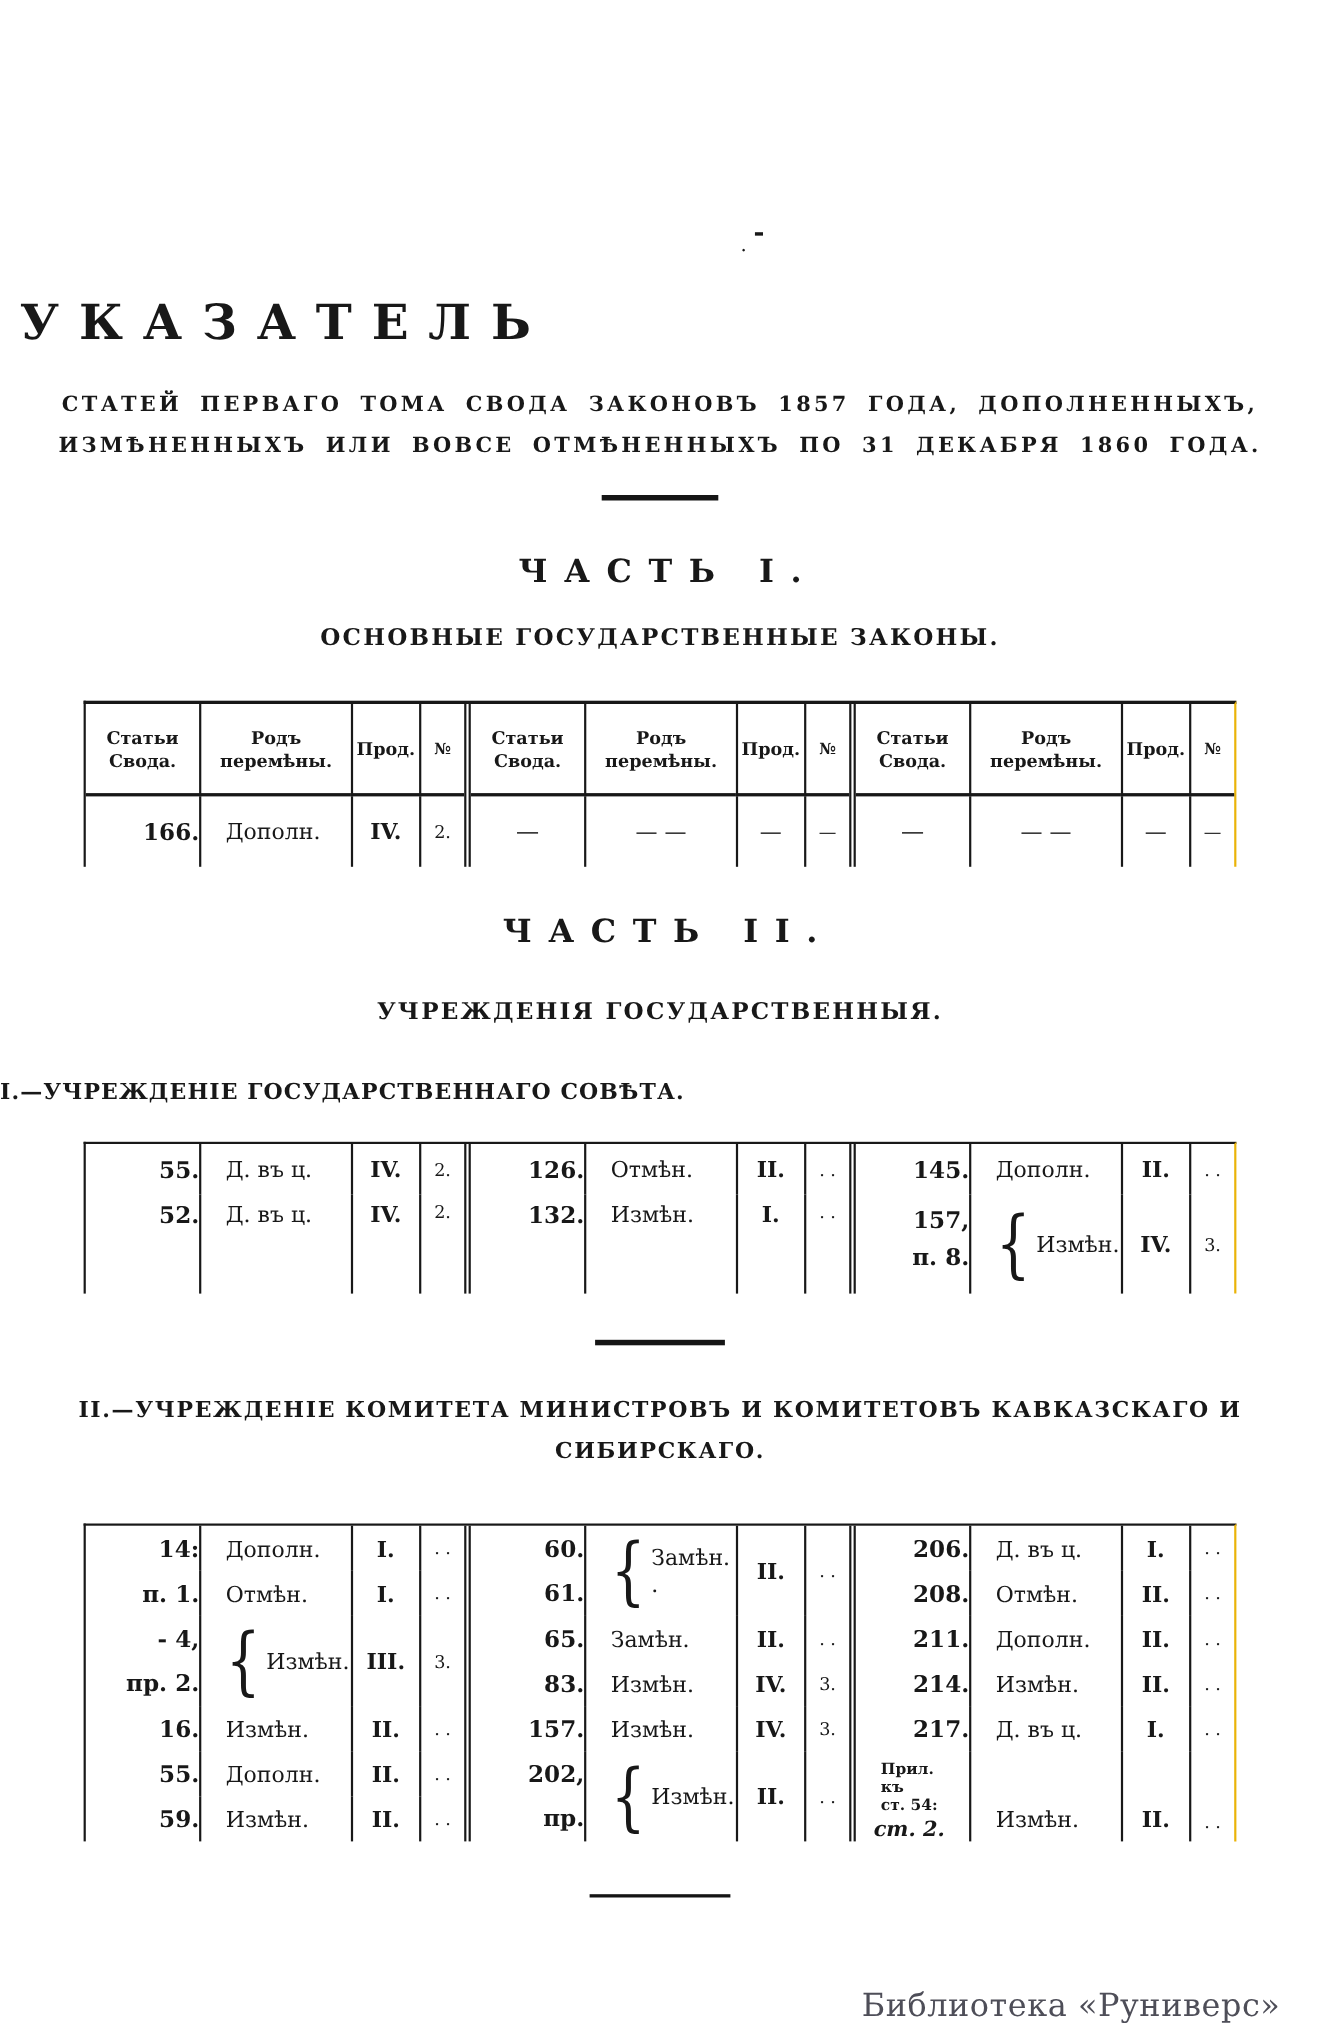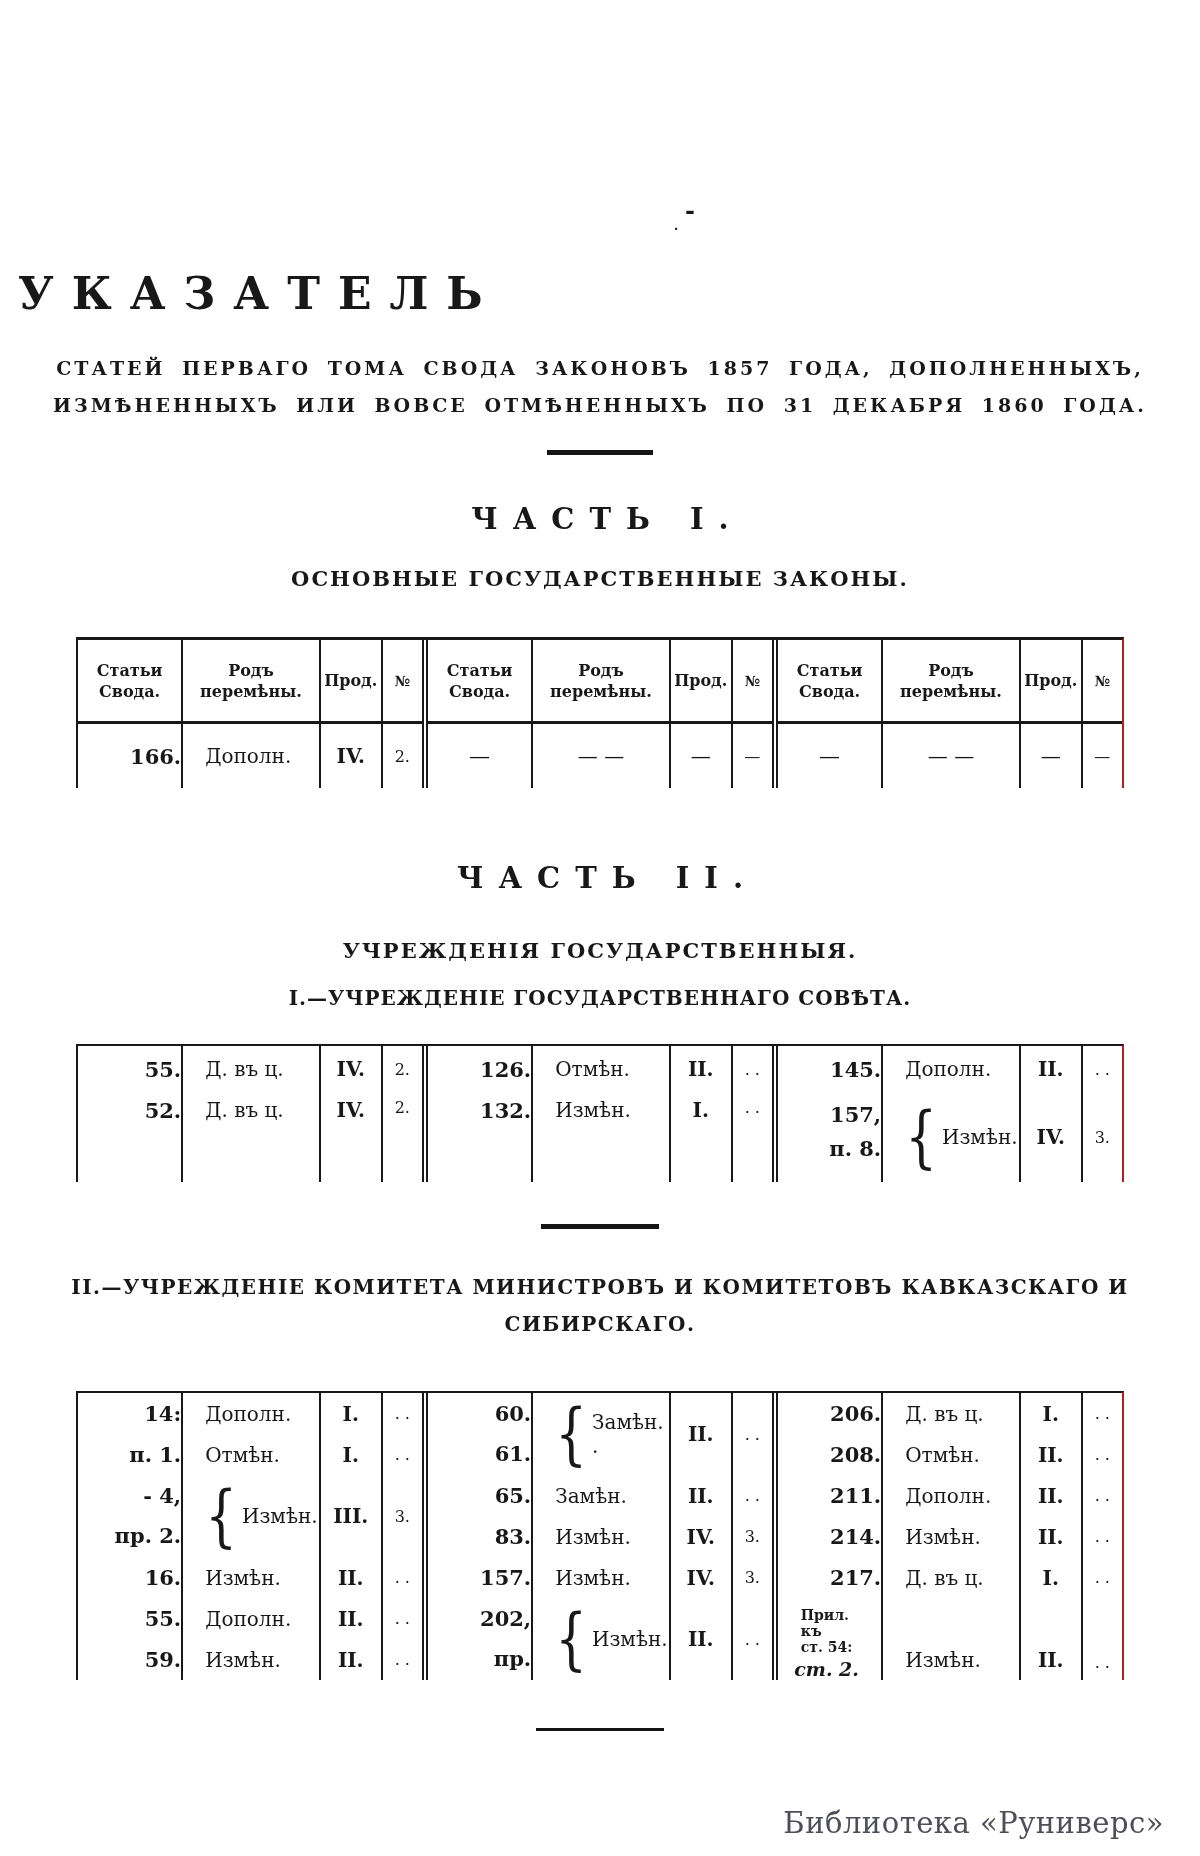--- a/index.html
+++ b/index.html
@@ -8,28 +8,28 @@
         font-family:"DejaVu Serif","Liberation Serif",serif;overflow:hidden}
   .stray-dash{margin-top:196px;height:22px;text-align:center;font-size:24px;font-weight:700;transform:translateX(90px)}
   .stray-dot{height:20px;text-align:center;font-size:18px;transform:translateX(76px)}
   .title{margin-top:30px;font-size:44px;line-height:52px;font-weight:700;letter-spacing:18px;text-indent:18px}
   .subtitle{margin-top:30px;text-align:center;font-size:19px;line-height:37px;font-weight:700;letter-spacing:3px;word-spacing:7px}
   .rule{background:#151515;margin-left:auto;margin-right:auto}
   .rule1{margin-top:26px;width:106px;height:5px}
   .rule2{margin-top:42px;width:118px;height:5px}
   .rule3{margin-top:48px;width:128px;height:3px}
   .part-heading{margin-top:46px;text-align:center;font-size:29px;line-height:36px;font-weight:700;letter-spacing:15px;text-indent:15px}
-  .p2{margin-top:72px}
+  .p2{margin-top:40px}
   .section-heading{margin-top:28px;text-align:center;font-size:21px;line-height:28px;font-weight:700;letter-spacing:2px}
   .s2{margin-top:40px;line-height:30px}
-  .sub-heading{margin-top:18px;text-align:center;font-size:20px;line-height:28px;font-weight:700;letter-spacing:1px}
+  .sub-heading{margin-top:44px;text-align:left;font-size:20px;line-height:28px;font-weight:700;letter-spacing:1px}
   .sub2-heading{margin-top:40px;text-align:center;font-size:20px;line-height:37px;font-weight:700;letter-spacing:1.5px}
 
   .tbl{width:1048px;margin-left:auto;margin-right:auto;display:flex;
-       border-top:3px solid #181818;border-left:2px solid #181818;border-right:2px solid #b91c1c}
+       border-top:3px solid #181818;border-left:2px solid #181818;border-right:2px solid #eab308}
   .tbl1{margin-top:44px}
   .tbl2{margin-top:32px;border-top-width:2px}
   .tbl3{margin-top:48px;border-top-width:2px}
   .group{flex:1 1 0;display:grid;grid-template-columns:30% 40% 18% 12%}
   .group+.group{border-left:6px double #181818}
   .tbl1 .group{grid-template-rows:84px 64px}
   .tbl2 .group{grid-template-rows:46px 90px}
   .tbl3 .group{grid-template-rows:repeat(7,41px)}
 
   .cell{display:flex;align-items:center;justify-content:center;border-left:2px solid #181818;font-size:20px;overflow:hidden}

